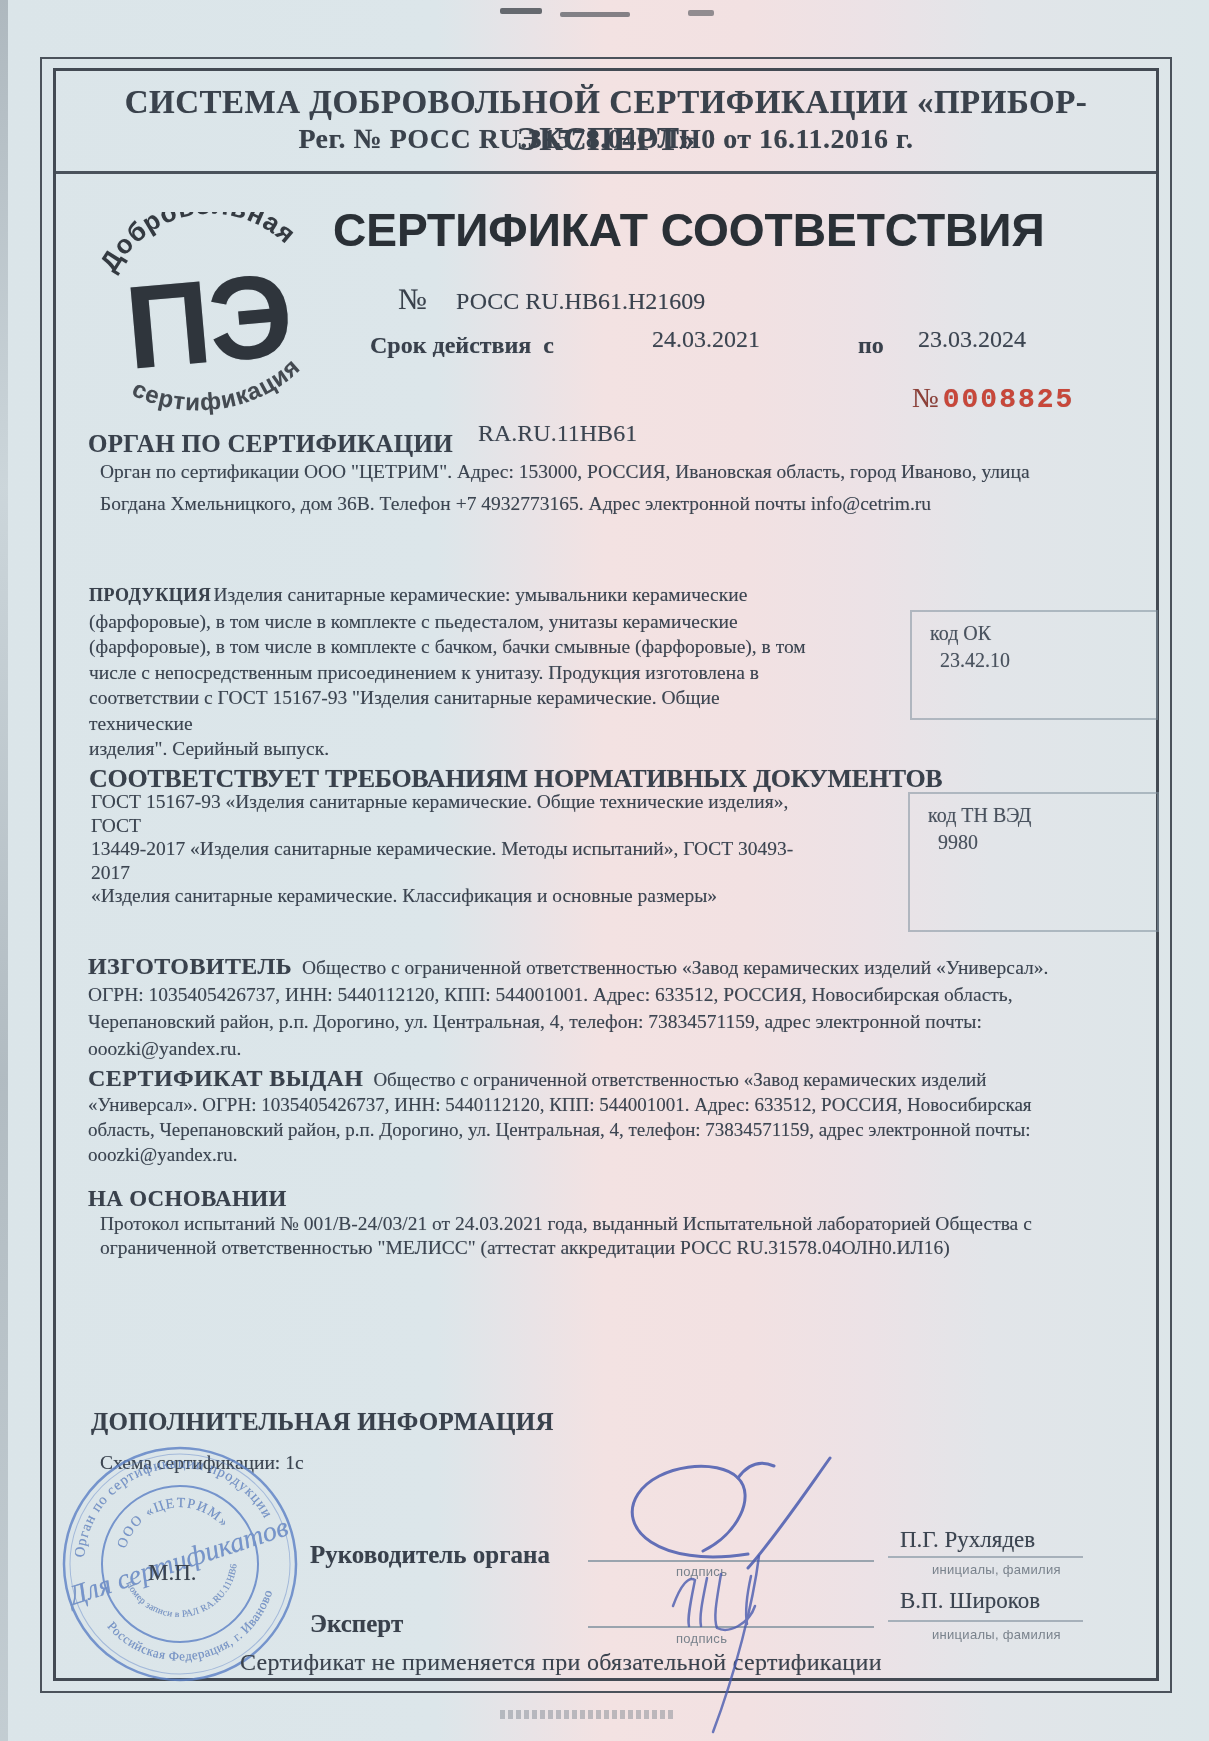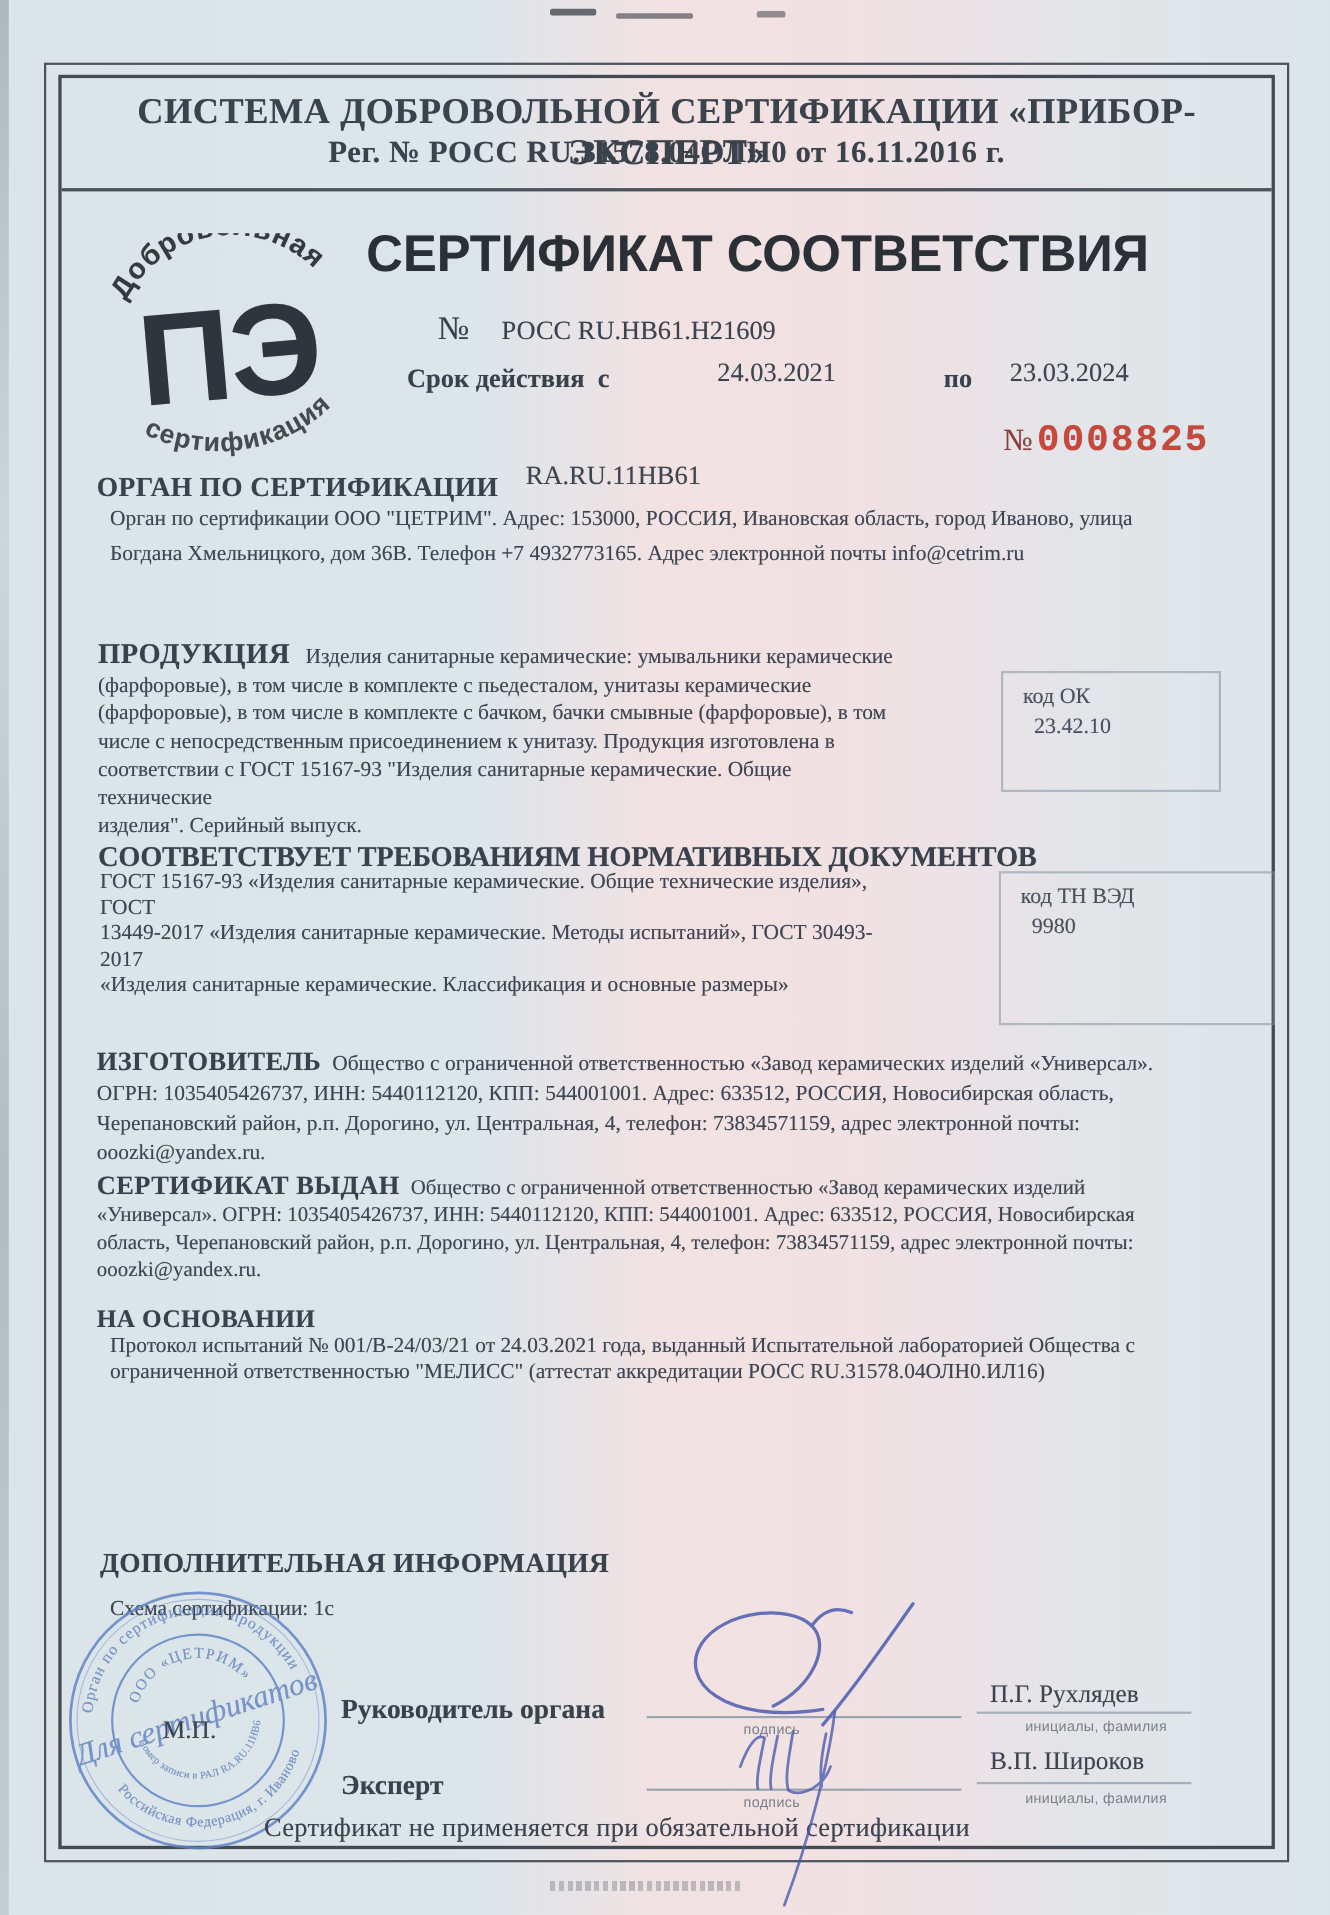--- a/index.html
+++ b/index.html
@@ -31,30 +31,30 @@
   .doc-title{left:333px;top:202px;font-size:47px;font-weight:bold;color:#2a3036;
     transform:scaleX(.98);transform-origin:left top;letter-spacing:0;}
   .num-label{left:398px;top:282px;font-size:30px;color:#39414c;}
   .num-value{left:456px;top:288px;font-size:24px;color:#39424e;}
   .val-label{left:370px;top:332px;font-size:24px;font-weight:bold;color:#39414c;}
   .val-from{left:652px;top:326px;font-size:24px;}
   .val-po{left:858px;top:332px;font-size:24px;font-weight:bold;color:#39414c;}
   .val-to{left:918px;top:326px;font-size:24px;}
   .form-number{left:912px;top:382px;white-space:nowrap;}
   .form-number .lbl{font-size:28px;color:#8e3f37;}
-  .form-number .digits{font-size:34px;font-weight:bold;letter-spacing:2px;}
+  .form-number .digits{font-size:28px;font-weight:bold;letter-spacing:2px;}
   
   .sec-h{font-weight:bold;color:#39414c;letter-spacing:.3px;}
   .organ-h{left:88px;top:430px;font-size:25px;}
   .organ-code{left:478px;top:420px;font-size:24px;color:#3c4551;}
   .organ-t{left:100px;top:456px;width:1020px;font-size:19.5px;line-height:32px;}
   .product{left:89px;top:582px;width:738px;font-size:19.5px;line-height:25.5px;}
-  .product b{font-size:26px;margin-right:14px;letter-spacing:.5px;}
+  .product b{font-size:18px;margin-right:2px;letter-spacing:.5px;}
   .code-box{border:2px solid rgba(130,145,158,.55);color:#49525e;font-size:20px;line-height:27px;padding:8px 0 0 18px;box-sizing:border-box;}
-  .ok-box{left:910px;top:610px;width:200px;height:110px;}
+  .ok-box{left:910px;top:610px;width:248px;height:110px;}
   .tnved-box{left:908px;top:792px;width:251px;height:140px;}
   .code-box .v{padding-left:10px;}
   .compl-h{left:89px;top:764px;font-size:26px;letter-spacing:-.3px;}
   .compl-t{left:91px;top:790px;width:740px;font-size:19.5px;line-height:23.5px;}
   .manu{left:88px;top:953px;width:1048px;font-size:19.5px;line-height:27px;}
   .manu b,.issued b{font-size:24px;margin-right:10px;letter-spacing:.4px;}
   .issued{left:88px;top:1066px;width:1052px;font-size:19px;line-height:25px;}
   .basis-h{left:88px;top:1186px;font-size:23px;}
   .basis-t{left:100px;top:1212px;width:1010px;font-size:19.5px;line-height:24px;}
   .add-h{left:91px;top:1408px;font-size:25px;}

